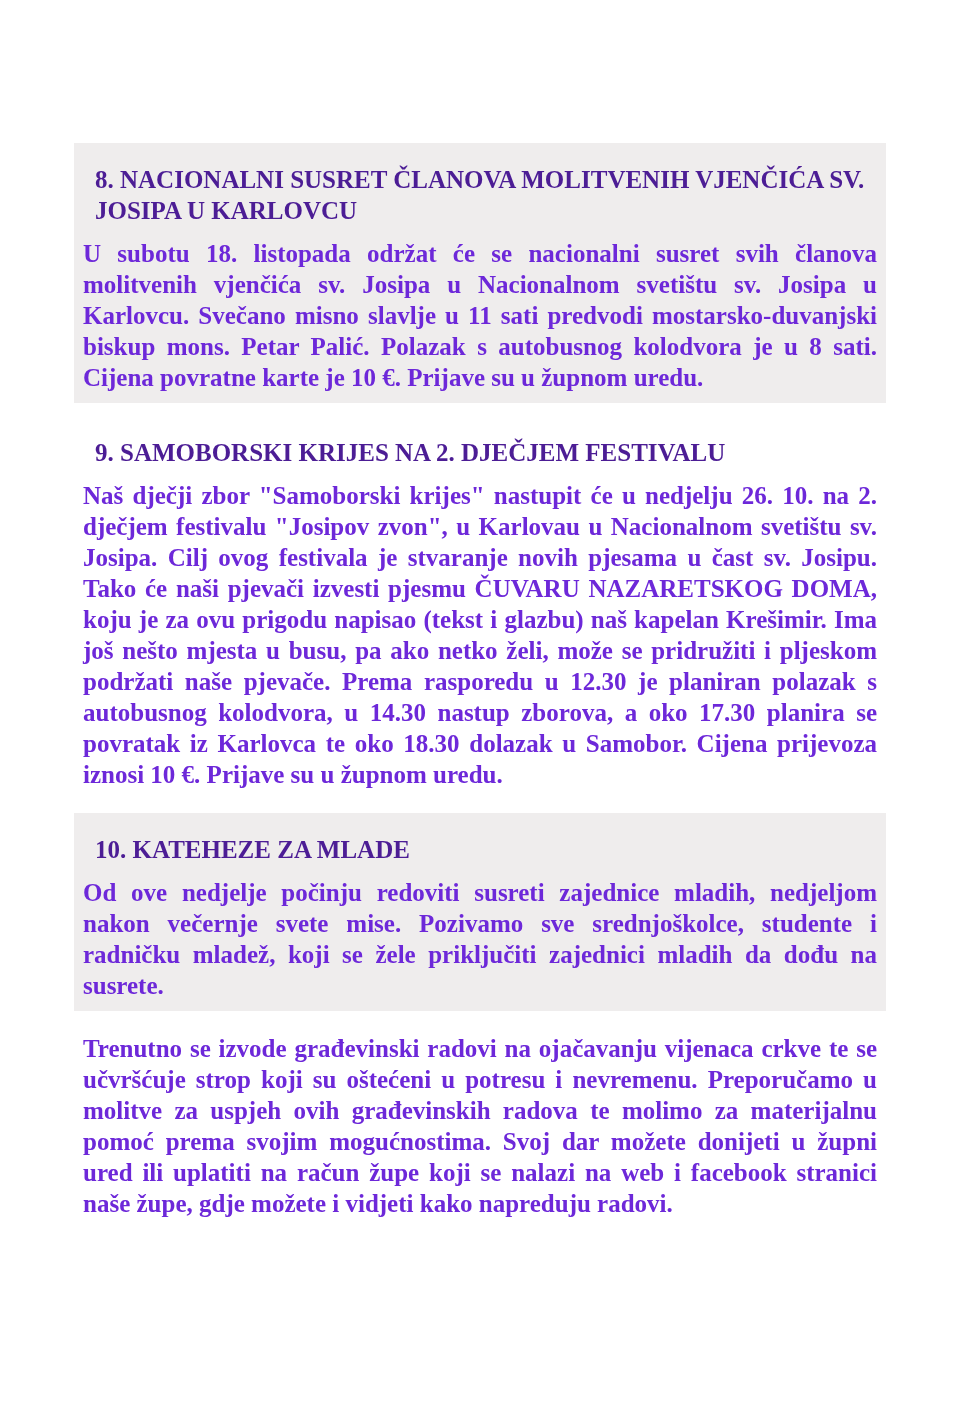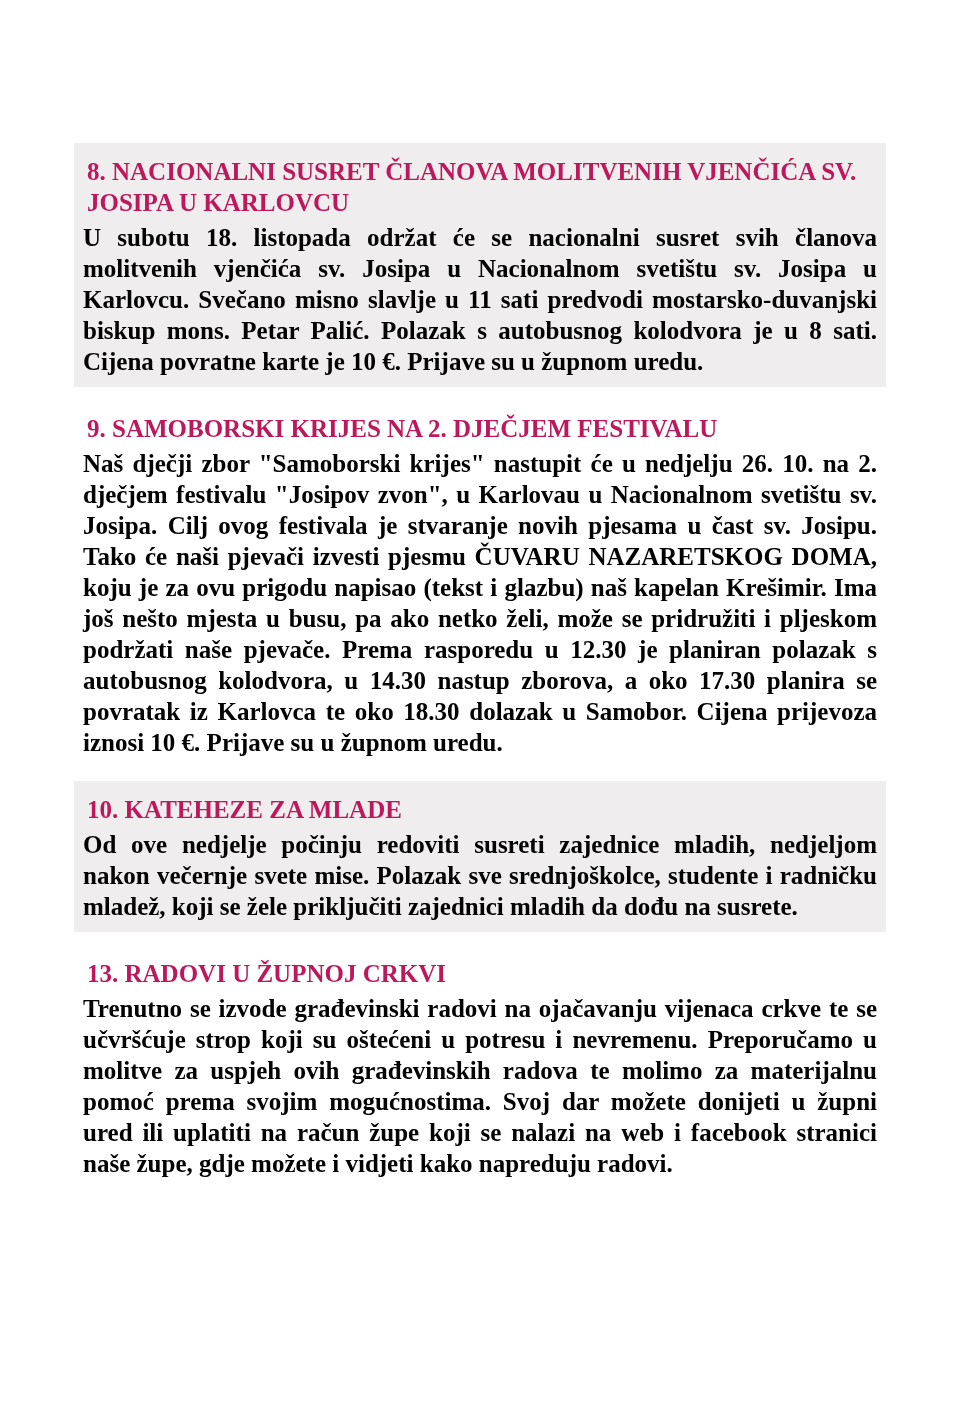--- a/index.html
+++ b/index.html
@@ -23,30 +23,30 @@
     width: 812px;
   }
   .block {
     padding: 9px 9px 10px 9px;
     margin-bottom: 13px;
   }
   .block.gray {
     background: #efeded;
   }
   .block h2 {
-    margin: 4px;
-    color: #be185d;
+    margin: 12px;
+    color: #4c1d95;
     font-size: 25px;
     line-height: 31px;
     font-weight: bold;
     text-align: left;
   }
   .block p {
     margin: 0;
-    color: #000000;
+    color: #6d28d9;
     font-size: 25px;
     line-height: 31px;
     font-weight: bold;
     text-align: justify;
   }
 </style>
 </head>
 <body>
 
 <div class="page">
@@ -57,24 +57,23 @@
       <p>U subotu 18. listopada održat će se nacionalni susret svih članova molitvenih vjenčića sv. Josipa u Nacionalnom svetištu sv. Josipa u Karlovcu. Svečano misno slavlje u 11 sati predvodi mostarsko-duvanjski biskup mons. Petar Palić. Polazak s autobusnog kolodvora je u 8 sati. Cijena povratne karte je 10 €. Prijave su u župnom uredu.</p>
     </section>
 
     <section class="block">
       <h2>9. SAMOBORSKI KRIJES NA 2. DJEČJEM FESTIVALU</h2>
       <p>Naš dječji zbor "Samoborski krijes" nastupit će u nedjelju 26. 10. na 2. dječjem festivalu "Josipov zvon", u Karlovau u Nacionalnom svetištu sv. Josipa. Cilj ovog festivala je stvaranje novih pjesama u čast sv. Josipu. Tako će naši pjevači izvesti pjesmu ČUVARU NAZARETSKOG DOMA, koju je za ovu prigodu napisao (tekst i glazbu) naš kapelan Krešimir. Ima još nešto mjesta u busu, pa ako netko želi, može se pridružiti i pljeskom podržati naše pjevače. Prema rasporedu u 12.30 je planiran polazak s autobusnog kolodvora, u 14.30 nastup zborova, a oko 17.30 planira se povratak iz Karlovca te oko 18.30 dolazak u Samobor. Cijena prijevoza iznosi 10 €. Prijave su u župnom uredu.</p>
     </section>
 
     <section class="block gray">
       <h2>10. KATEHEZE ZA MLADE</h2>
-      <p>Od ove nedjelje počinju redoviti susreti zajednice mladih, nedjeljom nakon večernje svete mise. Polazak sve srednjoškolce, studente i radničku mladež, koji se žele priključiti zajednici mladih da dođu na susrete.</p>
+      <p>Od ove nedjelje počinju redoviti susreti zajednice mladih, nedjeljom nakon večernje svete mise. Pozivamo sve srednjoškolce, studente i radničku mladež, koji se žele priključiti zajednici mladih da dođu na susrete.</p>
     </section>
 
 
 
     <section class="block">
-      <h2>13. RADOVI U ŽUPNOJ CRKVI</h2>
       <p>Trenutno se izvode građevinski radovi na ojačavanju vijenaca crkve te se učvršćuje strop koji su oštećeni u potresu i nevremenu. Preporučamo u molitve za uspjeh ovih građevinskih radova te molimo za materijalnu pomoć prema svojim mogućnostima. Svoj dar možete donijeti u župni ured ili uplatiti na račun župe koji se nalazi na web i facebook stranici naše župe, gdje možete i vidjeti kako napreduju radovi.</p>
     </section>
 
   </div>
 </div>
 
 </body></html>

